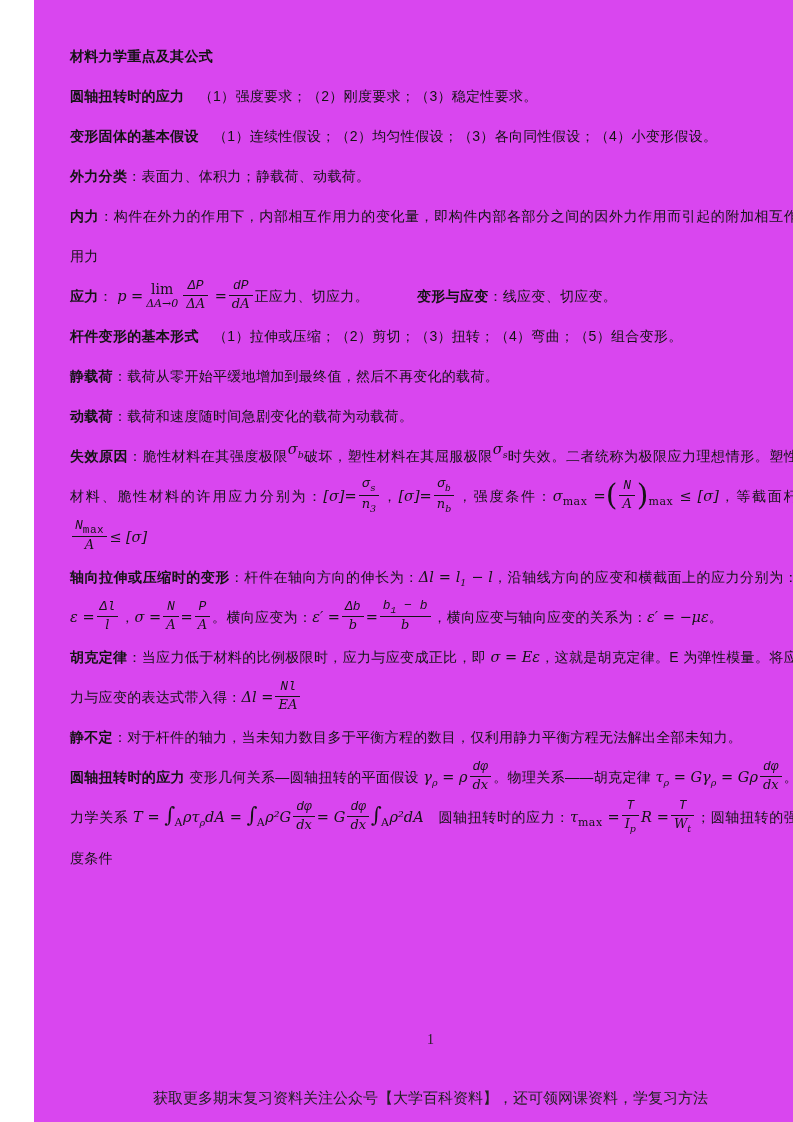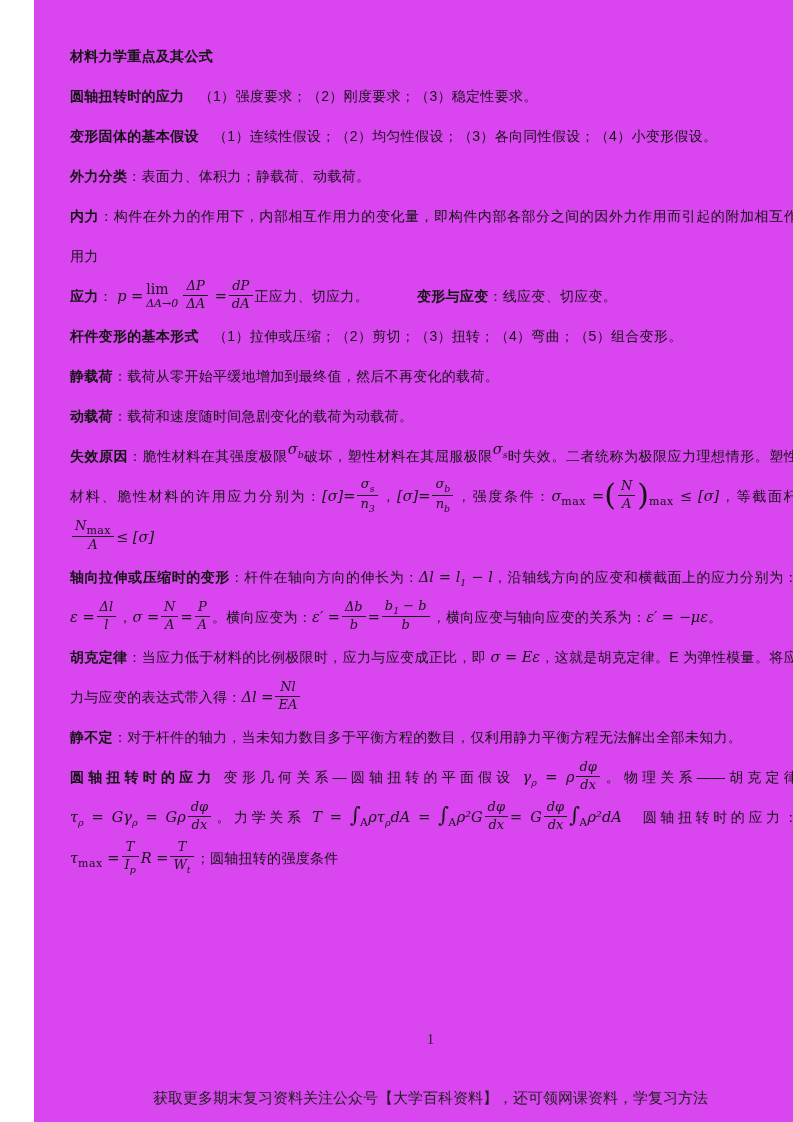--- a/index.html
+++ b/index.html
@@ -34,25 +34,26 @@
   .fm sub.rm { font-style: normal; font-size: 11px; letter-spacing: 0.5px; }
   .frac {
     display: inline-block;
     vertical-align: middle;
     text-align: center;
     line-height: 1.15;
     font-size: 13px;
     margin: 0 2px;
     transform: translateY(-2px);
   }
-  .frac .fn { display: block; border-bottom: 1px solid #141414; padding: 0 3px 1px; }
+  .frac .fn { display: block; border-bottom: 1px solid #141414; padding: 0 3px 1px; font-family: Liberation Mono, monospace; }
   .frac .fd { display: block; padding: 1px 3px 0; }
   .lim {
     display: inline-block;
     vertical-align: middle;
+    text-align: center;
     line-height: 1;
     margin: 0 3px;
     transform: translateY(-2px);
   }
   .lim .ltop { display: block; font-style: normal; font-size: 14px; }
   .lim .lbot { display: block; font-size: 11px; margin-top: 2px; }
   .bigp { font-style: normal; font-size: 30px; font-weight: 300; vertical-align: middle; transform: translateY(-2px); display: inline-block; }
   .int { font-style: normal; font-size: 21px; vertical-align: middle; display: inline-block; transform: translateY(-3px); margin-right: -1px; }
   .raised { position: relative; top: -7px; }
   .gap-l { margin-left: 48px; }

